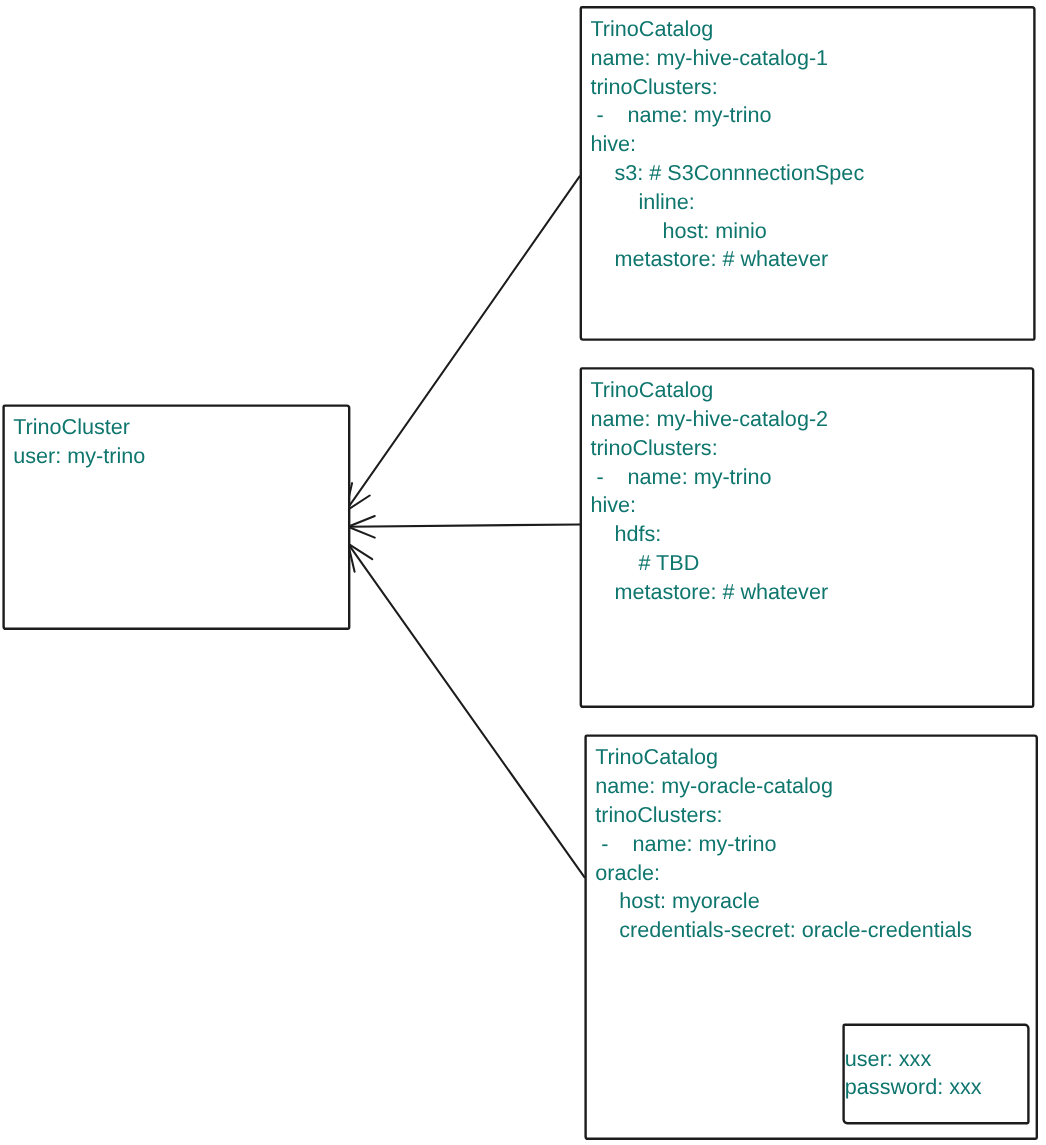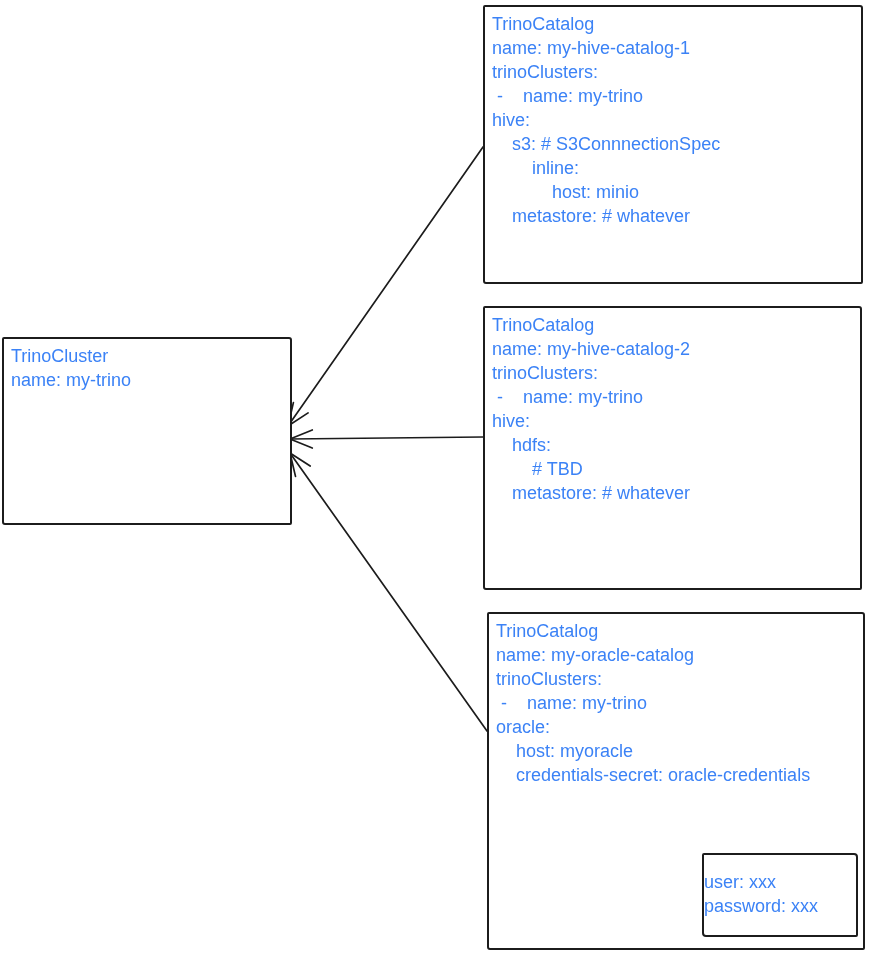--- a/index.html
+++ b/index.html
@@ -29,21 +29,21 @@
     border-radius: 2px 3px 2px 3px;
     box-sizing: border-box;
   }
   .yaml {
     margin: 0;
     padding: 5px 7px;
     font-family: "Liberation Sans", "DejaVu Sans", sans-serif;
     font-size: 18px;
     line-height: 24px;
     white-space: pre;
-    color: #3b82f6;
+    color: #0f766e;
   }
   .node-cluster   { left: 2px;   top: 337px; width: 290px; height: 188px; }
   .node-catalog-1 { left: 483px; top: 5px;   width: 380px; height: 279px; }
   .node-catalog-2 { left: 483px; top: 306px; width: 379px; height: 284px; }
   .node-catalog-3 { left: 487px; top: 612px; width: 378px; height: 338px; }
   .node-secret    { left: 702px; top: 853px; width: 156px; height: 84px;
                     border-radius: 2px 4px 2px 4px; }
   .node-secret .yaml {
     padding: 0;
     margin-top: 15px;
@@ -80,21 +80,21 @@
       <g>
         <path d="M 756 811 Q 768 830 786 851"></path>
         <path d="M 786 851 L 768.2 841.8"></path>
         <path d="M 786 851 L 779.6 832.0"></path>
       </g>
     </g>
   </svg>
 
   <div class="node node-cluster">
     <pre class="yaml">TrinoCluster
-name: my-trino</pre>
+user: my-trino</pre>
   </div>
 
   <div class="node node-catalog-1">
     <pre class="yaml">TrinoCatalog
 name: my-hive-catalog-1
 trinoClusters:
  -    name: my-trino
 hive:
     s3: # S3ConnnectionSpec
         inline:

